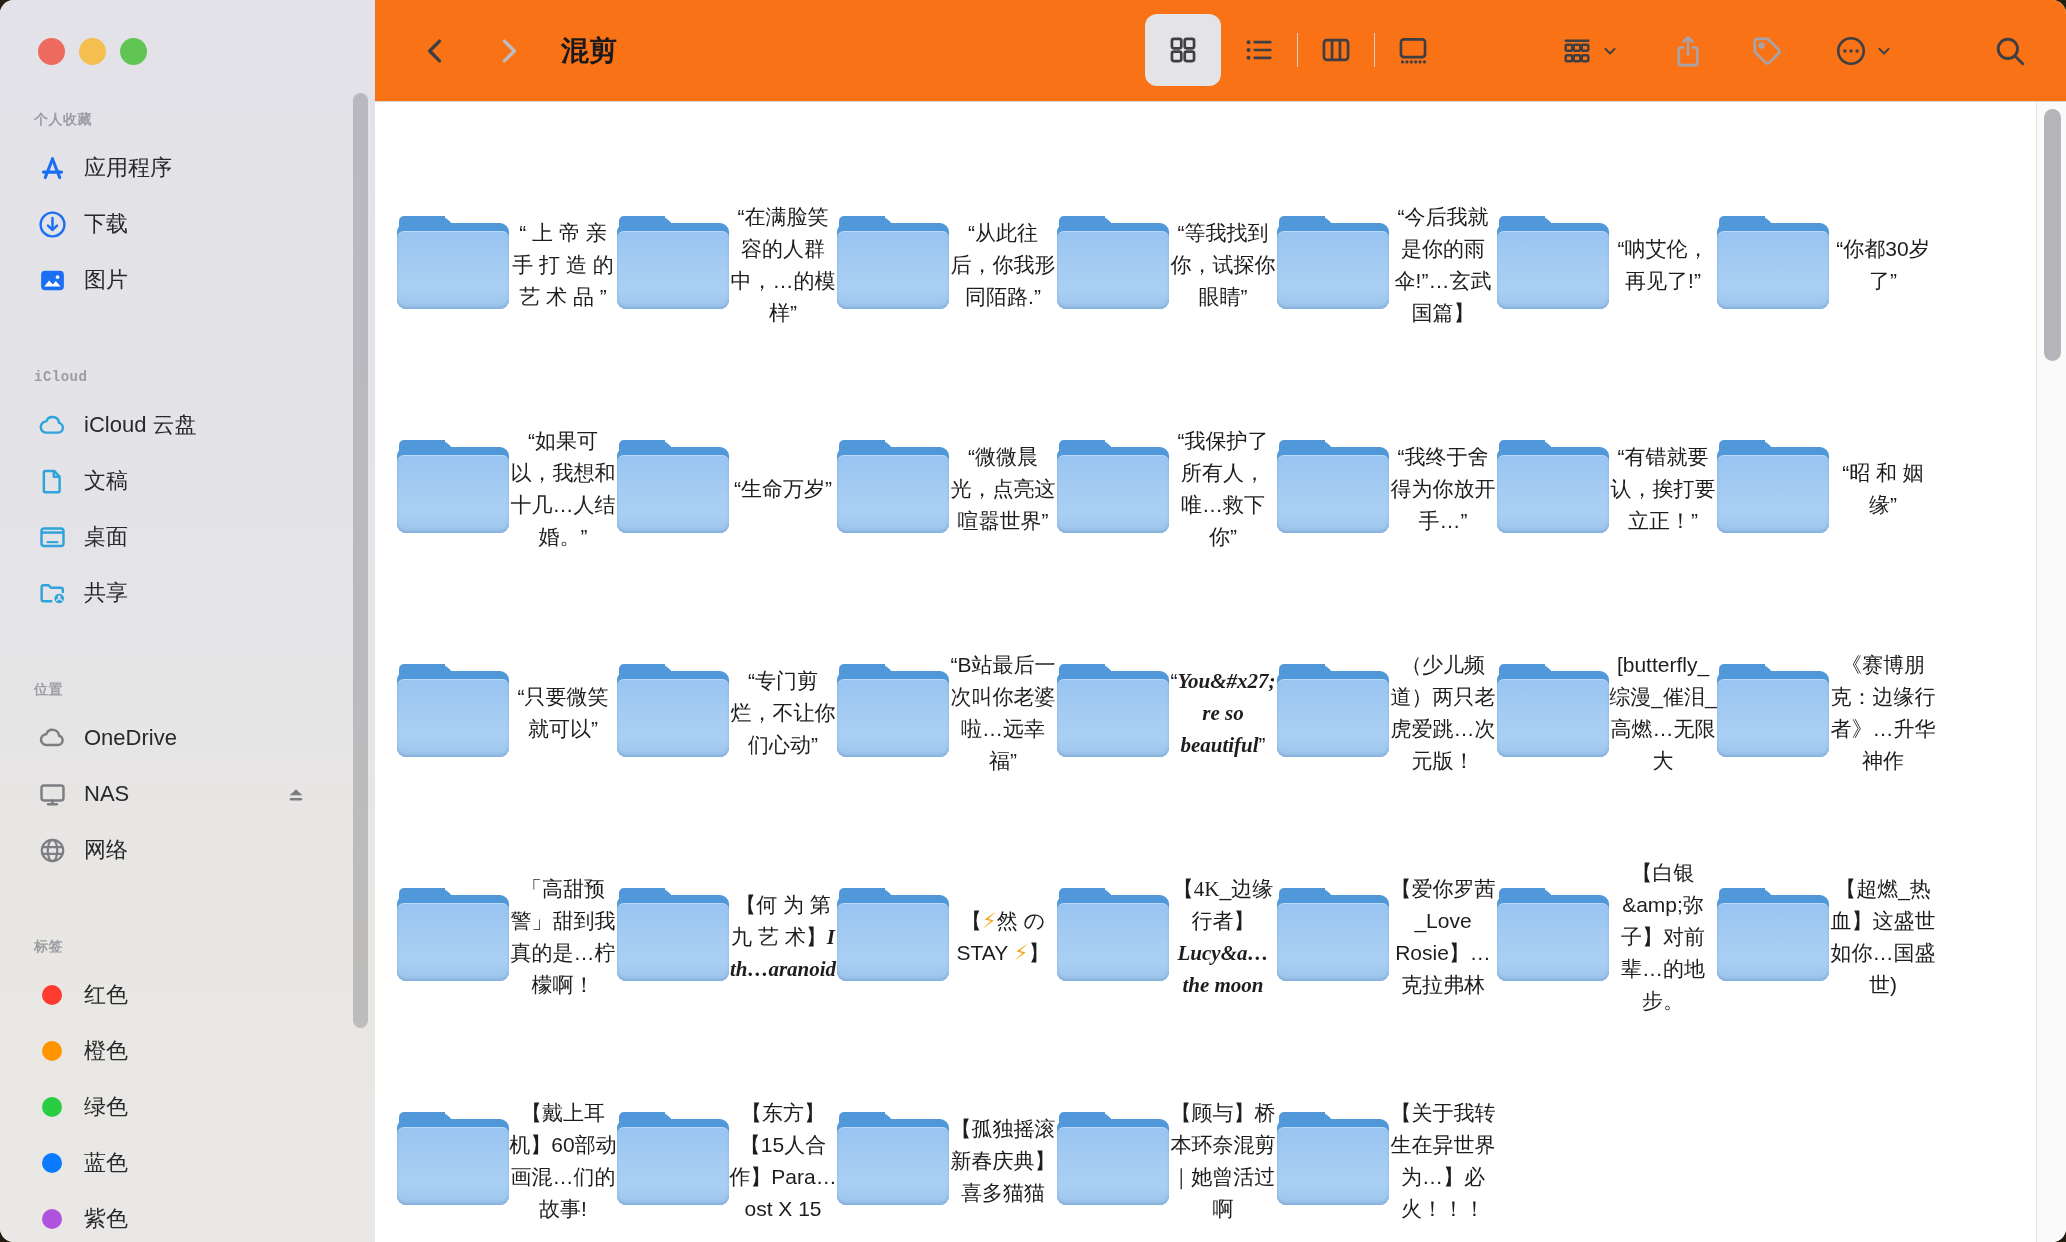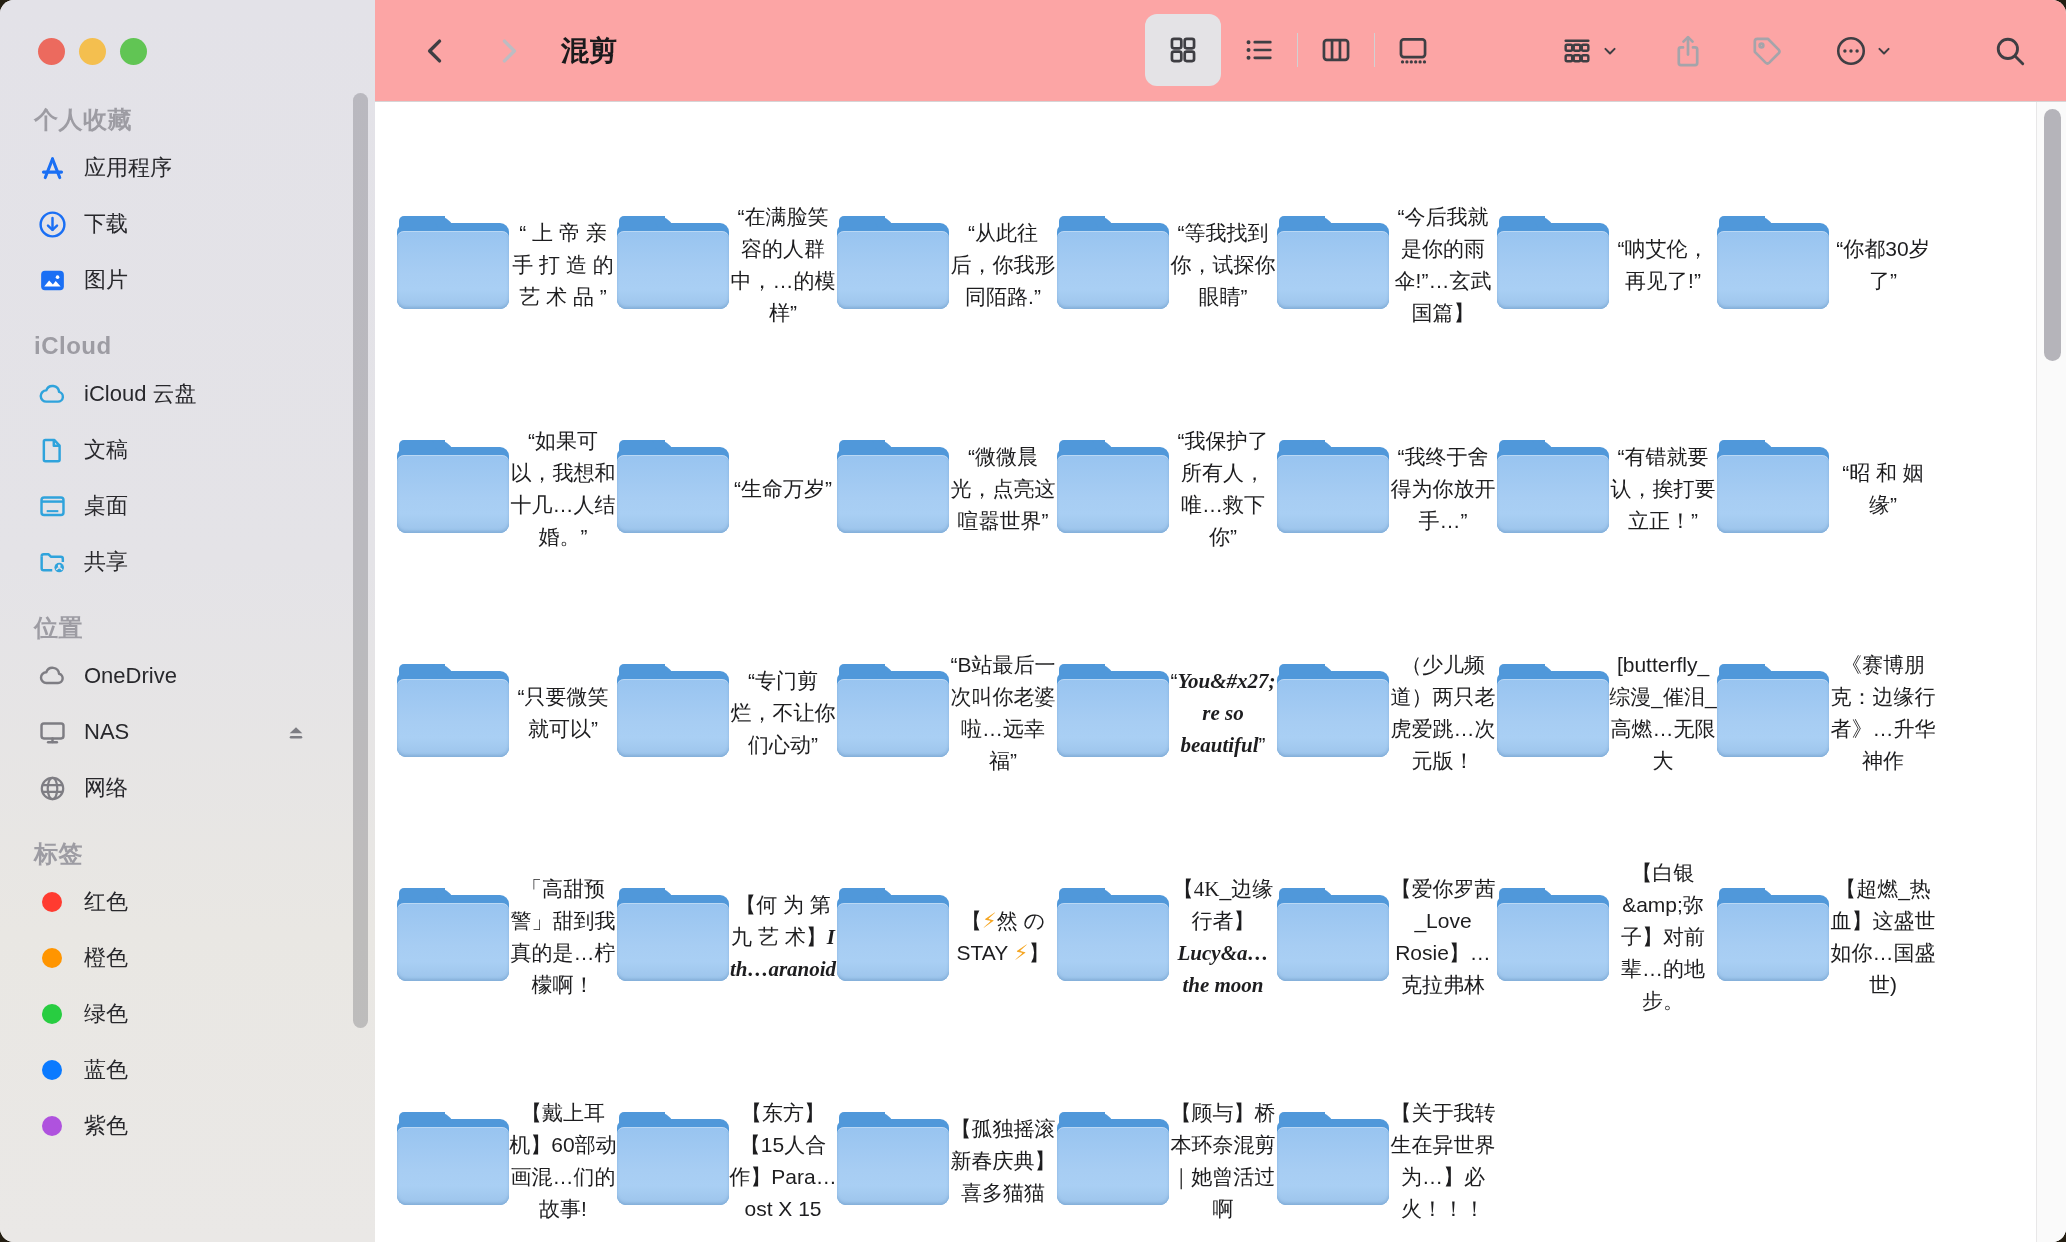--- a/index.html
+++ b/index.html
@@ -5,35 +5,35 @@
   html,body{margin:0;padding:0;}
   body{width:2066px;height:1242px;background:#241e12;font-family:"Liberation Sans","DejaVu Sans",sans-serif;overflow:hidden;}
   .window{position:absolute;inset:0;border-radius:14px;overflow:hidden;background:#fff;}
 
   
   .sidebar{position:absolute;left:0;top:0;width:375px;height:1242px;
     background:linear-gradient(180deg,#e3e2e8 0%,#e4e3e7 45%,#e9e7e3 75%,#eae8e6 100%);}
   .traffic{position:absolute;left:38px;top:38px;display:flex;gap:14px;}
   .tl{width:27px;height:27px;border-radius:50%;}
   .sb-sections{position:absolute;left:0;top:108px;width:375px;}
-  .sb-header{font-size:24px;font-weight:700;color:#9d9ca3;padding-left:34px;height:24px;line-height:24px;margin-bottom:8px;letter-spacing:.5px;}
-  .sb-section{margin-top:26px;}
+  .sb-header{font-size:14px;font-weight:700;color:#9d9ca3;padding-left:34px;height:24px;line-height:24px;margin-bottom:8px;letter-spacing:.5px;font-family:Liberation Mono, monospace;}
+  .sb-section{margin-top:57px;}
   .sb-section:first-child{margin-top:0;}
   .sb-item{height:56px;display:flex;align-items:center;padding-left:34px;position:relative;color:#28282c;}
   .sb-icon{width:36px;height:36px;display:flex;align-items:center;justify-content:center;flex:0 0 36px;}
   .sb-icon svg{width:31px;height:31px;}
   .sb-label{font-size:22px;margin-left:14px;white-space:nowrap;}
   .dot{display:inline-block;width:20px;height:20px;border-radius:50%;}
   .eject{position:absolute;right:66px;top:50%;transform:translateY(-50%);color:#7d7d83;width:26px;height:26px;}
   .eject svg{width:26px;height:26px;}
   .c-blue{color:#1a6ff4}.c-teal{color:#2fa3dc}.c-gray{color:#7e7d83}
   .sb-scroll{position:absolute;right:7px;top:93px;width:15px;height:935px;background:rgba(60,60,67,.25);border-radius:8px;}
 
   
-  .toolbar{position:absolute;left:375px;top:0;right:0;height:101px;background:#fca5a5;border-bottom:1px solid #d6d5d6;font-family:Liberation Serif, serif;}
+  .toolbar{position:absolute;left:375px;top:0;right:0;height:101px;background:#f97316;border-bottom:1px solid #d6d5d6;font-family:Liberation Serif, serif;}
   .tb-ic{position:absolute;top:34px;width:34px;height:34px;color:#3e3e43;}
   .tb-ic svg{width:34px;height:34px;display:block;}
   .nav-back{left:44px;}
   .nav-fwd{left:116px;color:#bdbcc2;}
   .tb-title{position:absolute;left:186px;top:0;height:101px;line-height:101px;font-size:28px;font-weight:700;color:#1a1a1c;}
   .view-switcher{position:absolute;left:770px;top:14px;display:flex;align-items:center;}
   .vbtn{width:76px;height:72px;display:flex;align-items:center;justify-content:center;border-radius:12px;color:#3e3e43;position:relative;}
   .vbtn.sel{background:#e4e3e6;}
   .vbtn svg{width:34px;height:34px;}
   .vsep{width:1px;height:34px;background:#d2d1d3;}

